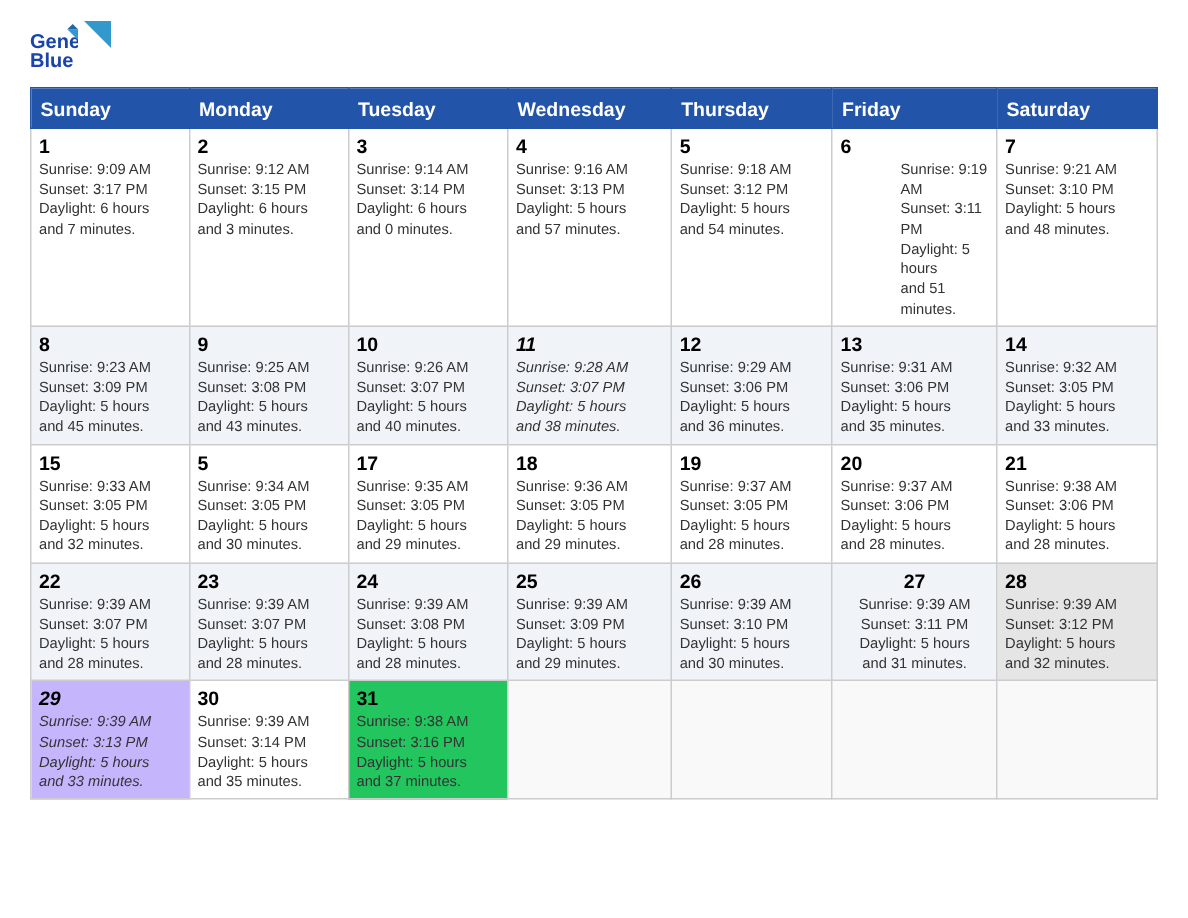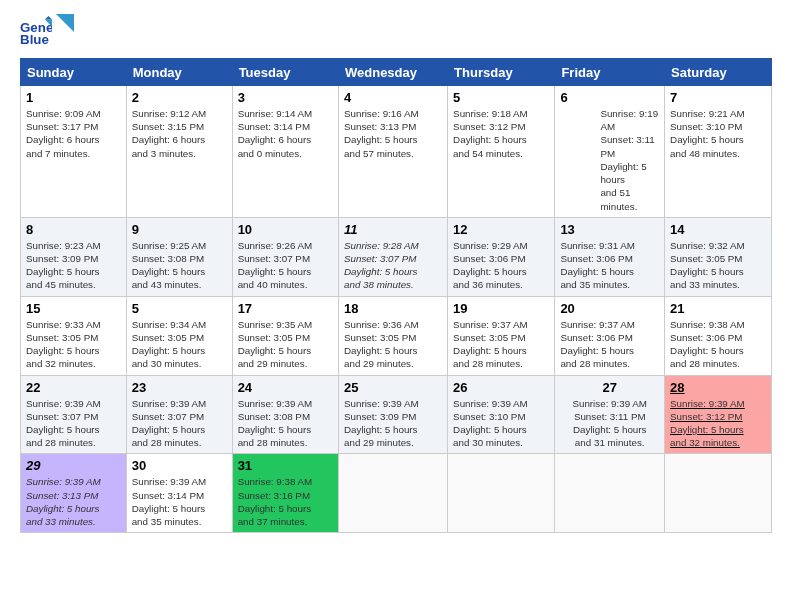--- a/index.html
+++ b/index.html
@@ -312,21 +312,21 @@
 Daylight: 5 hours
 and 30 minutes.</div>
           </td>
           <td style="background: rgb(240, 244, 248); text-align: center;">
             <span class="day-num">27</span>
             <div class="day-info" style="white-space: pre-line;">Sunrise: 9:39 AM
 Sunset: 3:11 PM
 Daylight: 5 hours
 and 31 minutes.</div>
           </td>
-          <td style="background: #fca5a5; text-decoration: underline;">
+          <td style="background: #e5e5e5;">
             <span class="day-num">28</span>
             <div class="day-info" style="white-space: pre-line;">Sunrise: 9:39 AM
 Sunset: 3:12 PM
 Daylight: 5 hours
 and 32 minutes.</div>
           </td>
         </tr>
         <tr>
           <td style="background: #c4b5fd; font-style: italic;">
             <span class="day-num">29</span>

